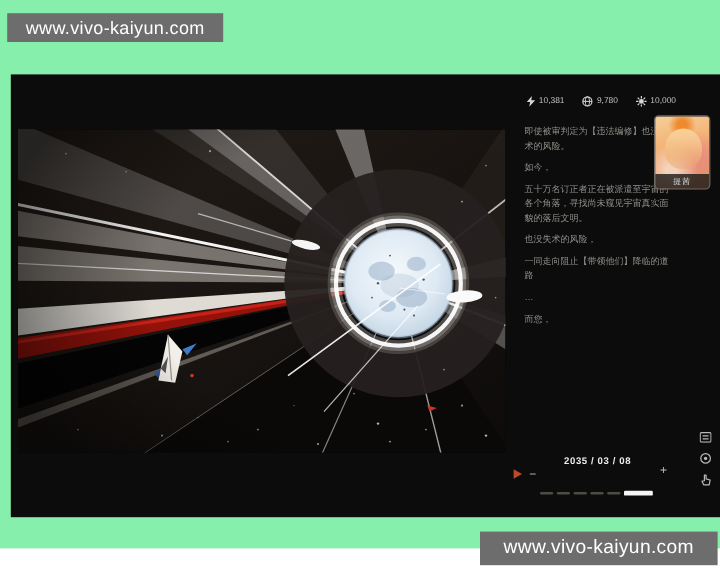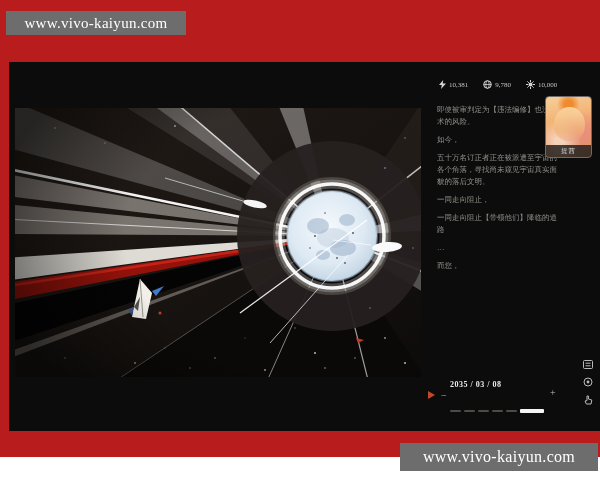--- a/index.html
+++ b/index.html
@@ -1,18 +1,18 @@
 <!DOCTYPE html>
 <html><head>
 <meta charset="utf-8">
 <style>
   * { margin:0; padding:0; box-sizing:border-box; }
   html,body { width:600px; height:480px; background:#ffffff; overflow:hidden;
     font-family:"Liberation Sans","DejaVu Sans",sans-serif; }
-  .page { position:relative; width:600px; height:457px; background:#b91c1c;font-family:Liberation Serif, serif; }
+  .page { position:relative; width:600px; height:457px; background:#86efac; }
 
   .wm { position:absolute; background:#6d6d6d; color:#ffffff; display:flex;
     align-items:center; justify-content:center; letter-spacing:.3px; }
   .wm-top { left:6px; top:11px; width:180px; height:24px; font-size:15px; }
   .wm-bottom { left:400px; top:443px; width:198px; height:28px; font-size:16px; }
 
   .stage { position:absolute; left:9px; top:62px; width:591px; height:369px;
     background:#0c0c0c; overflow:hidden; }
 
   
@@ -59,21 +59,21 @@
   
   .play-btn { position:absolute; left:419px; top:329px; width:0; height:0;
     border-left:7px solid #bf4a2a; border-top:4.5px solid transparent;
     border-bottom:4.5px solid transparent; cursor:pointer; }
   .minus-btn, .plus-btn { position:absolute; color:#bdbdbd; cursor:pointer;
     font-size:10px; line-height:10px; }
   .minus-btn { left:432px; top:329px; }
   .plus-btn  { left:541px; top:326px; }
   .track-wrap { position:absolute; left:441px; top:318px; width:96px; }
   .tl-date { color:#ececec; font-size:8px; font-weight:bold; letter-spacing:.5px;
-    text-align:left; margin-bottom:20px; white-space:nowrap; }
+    text-align:center; margin-bottom:20px; white-space:nowrap; }
   .track { display:flex; gap:3px; align-items:center; cursor:pointer; }
   .seg { width:11px; height:2.5px; background:#4e4a45; border-radius:1px; }
   .seg.bright { width:24px; height:4px; background:#f5f5f5; }
 </style>
 </head>
 <body>
 
 <div class="page">
 
   <div class="wm wm-top">www.vivo-kaiyun.com</div>
@@ -231,21 +231,21 @@
         </g>
 
         <rect x="0" y="0" width="406" height="269" fill="url(#vg)"></rect>
       </svg>
     </div>
 
     <div class="story">
       <p>即使被审判定为【违法编修】也没失术的风险。</p>
       <p>如今，</p>
       <p>五十万名订正者正在被派遣至宇宙的各个角落，寻找尚未窥见宇宙真实面貌的落后文明。</p>
-      <p>一同走向阻止，</p>
+      <p>也没失术的风险，</p>
       <p>一同走向阻止【带领他们】降临的道路</p>
       <p>…</p>
       <p>而您，</p>
     </div>
 
     <div class="avatar">
       <div class="hair"></div>
       <div class="label">提茜</div>
     </div>
 

